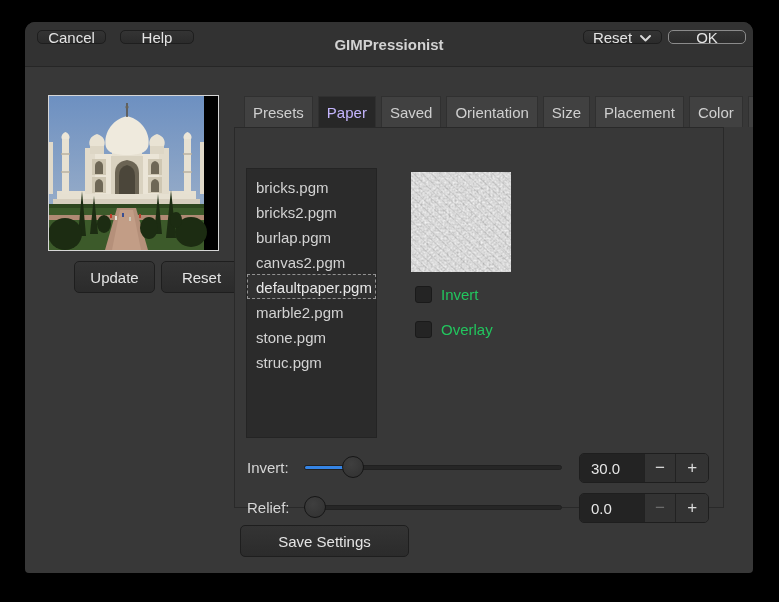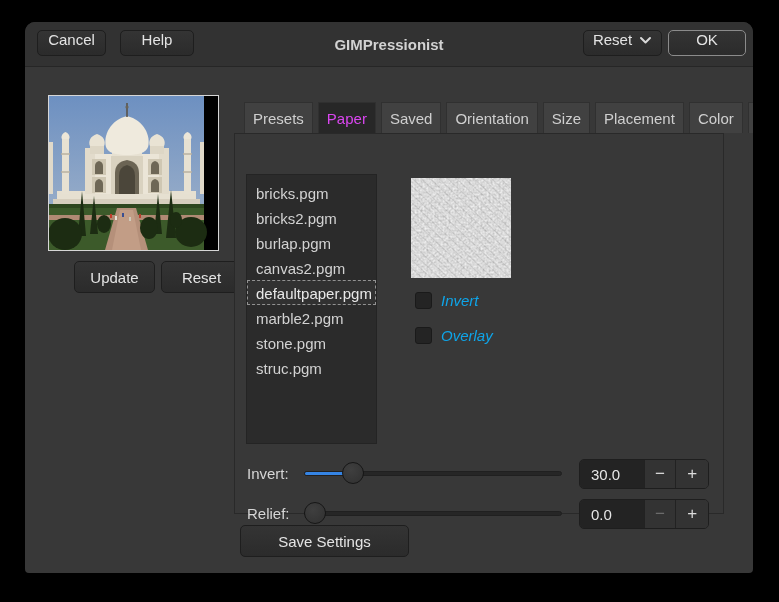--- a/index.html
+++ b/index.html
@@ -6,64 +6,64 @@
   body { background:#000; font-family:"Liberation Sans","DejaVu Sans",sans-serif; }
   .stage { position:relative; width:779px; height:602px; background:#000; overflow:hidden; }
   .dialog { position:absolute; left:25px; top:22px; width:728px; height:551px;
             background:#383838; border-radius:10px 10px 4px 4px; overflow:hidden; }
 
   
   .headerbar { position:absolute; left:0; top:0; width:100%; height:45px;
                background:#323232; border-bottom:1px solid #262626; }
   .hb-title { position:absolute; left:0; top:0; width:100%; height:45px; line-height:45px;
               text-align:center; color:#d2d2d2; font-weight:bold; font-size:15px; pointer-events:none; }
-  .btn { position:absolute; height:26px; top:8px; background:linear-gradient(#343434,#2b2b2b);
+  .btn { position:absolute; height:14px; top:8px; background:linear-gradient(#343434,#2b2b2b);
          border:1px solid #1e1e1e; border-radius:5px; color:#e4e4e4; font-size:15px;
-         font-family:inherit; display:flex; justify-content:center; gap:7px; }
+         font-family:inherit; display:flex; align-items:center; justify-content:center; gap:7px; }
   .btn-cancel { left:12px; width:69px; }
   .btn-help   { left:95px; width:74px; }
   .btn-resetmenu { left:558px; width:79px; }
   .btn-ok     { left:643px; width:78px; border-color:#8b8b8b; }
 
   
   .preview-frame { position:absolute; left:23px; top:73px; width:171px; height:156px;
                    border:1px solid #d6d6d6; background:#000; }
   .preview-frame svg { display:block; }
   .btn2 { position:absolute; height:32px; background:linear-gradient(#343434,#2b2b2b);
           border:1px solid #1e1e1e; border-radius:5px; color:#e4e4e4; font-size:15px;
           font-family:inherit; display:flex; align-items:center; justify-content:center;margin-left:24px; }
   .btn-update { left:25px; top:239px; width:81px; }
   .btn-preset { left:112px; top:239px; width:81px; }
 
   
-  .notebook { position:absolute; left:209px; top:80px; width:490px; height:412px;padding-left:44px; }
+  .notebook { position:absolute; left:209px; top:74px; width:490px; height:412px;padding-left:44px; }
   .tabbar { position:absolute; left:0; top:0; width:100%; height:31px; display:flex;
             gap:5px; padding-left:10px; }
   .tab { height:31px; padding:0 8px; display:flex; align-items:center; font-size:15px;
          color:#cfcfcf; background:#414141; border:1px solid #303030; border-bottom:none; }
-  .tab.active { background:#272727; color:#d946ef; }
+  .tab.active { background:#272727; color:#c4b5fd; }
   .nb-content { position:absolute; left:0; top:31px; width:490px; height:381px;
                 border:1px solid #292929; background:#383838; }
 
   
   .paper-list { position:absolute; left:11px; top:40px; width:131px; height:270px;
                 background:#2b2b2b; border:1px solid #242424; padding-top:5px; overflow:hidden; }
   .paper-item { height:25px; line-height:25px; padding-left:8px; font-size:15px; color:#d2d2d2;
                 border:1px dashed transparent; }
   .paper-item.selected { border:1px dashed #929292; background:#313131; color:#e8e8e8; }
 
   
   .texture { position:absolute; left:176px; top:44px; width:100px; height:100px; }
 
   
   .check-row { position:absolute; display:flex; align-items:center; gap:9px; }
   .check-row.invert { left:180px; top:158px; }
   .check-row.overlay { left:180px; top:193px; }
   .checkbox { width:17px; height:17px; background:#242424; border:1px solid #1a1a1a; border-radius:3px; }
-  .check-label { font-size:15px; color:#0ea5e9;font-style:italic; }
+  .check-label { font-size:15px; color:#22c55e; }
 
   
   .slider-label { position:absolute; font-size:15px; color:#d6d6d6; }
   .track { position:absolute; left:69px; width:258px; height:5px; background:#262626;
            border-radius:3px; border:1px solid #202020; }
   .track-fill { position:absolute; left:0; top:0; height:100%; border-radius:3px; }
   .handle { position:absolute; width:22px; height:22px; border-radius:50%;
             background:radial-gradient(circle at 40% 35%, #3f3f3f, #303030);
             border:1px solid #161616; }
   .spin { position:absolute; left:344px; width:130px; height:30px; display:flex;

